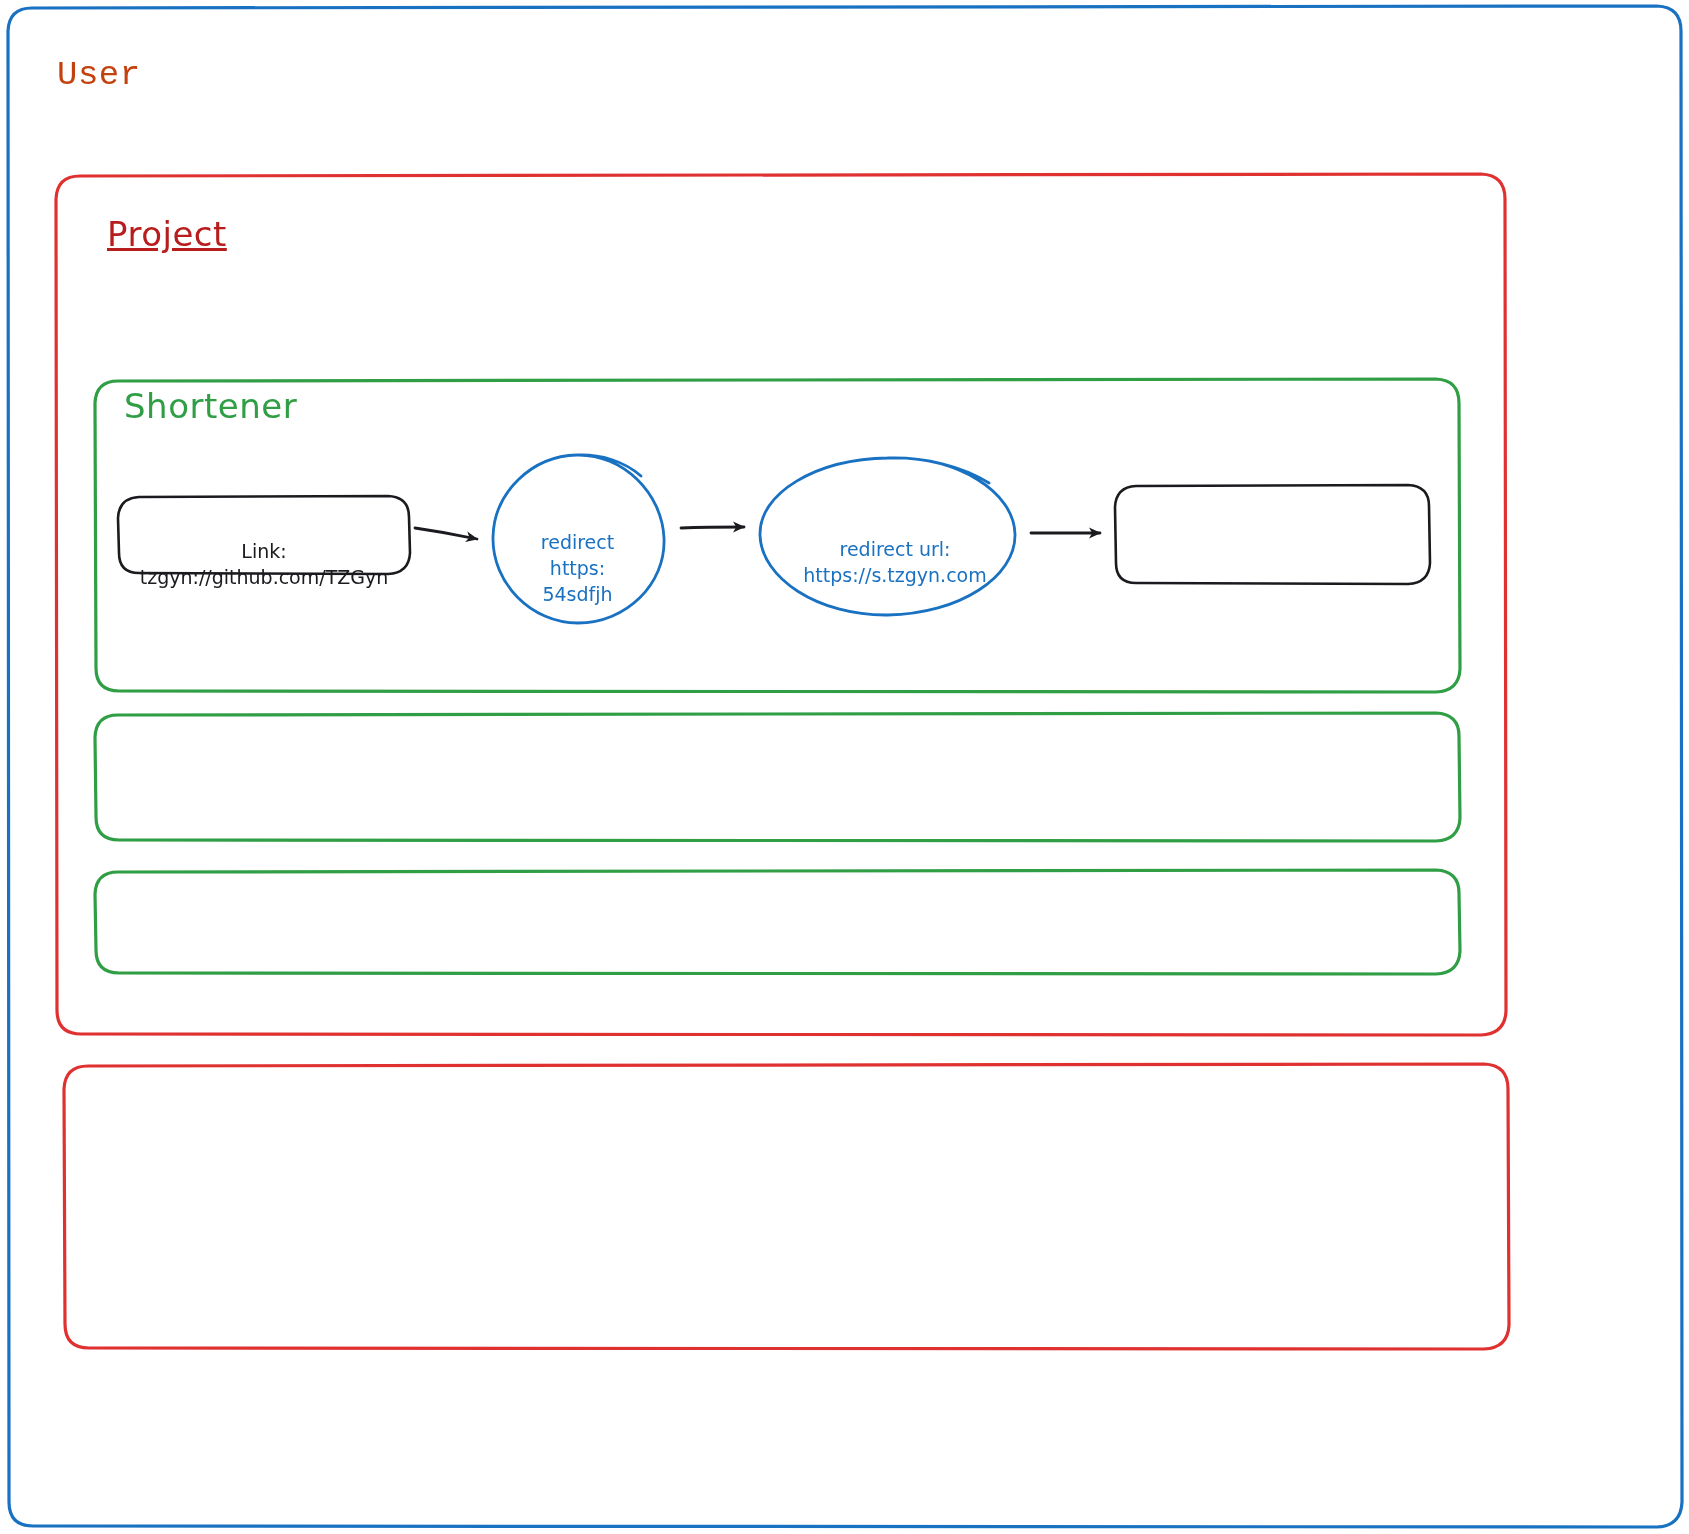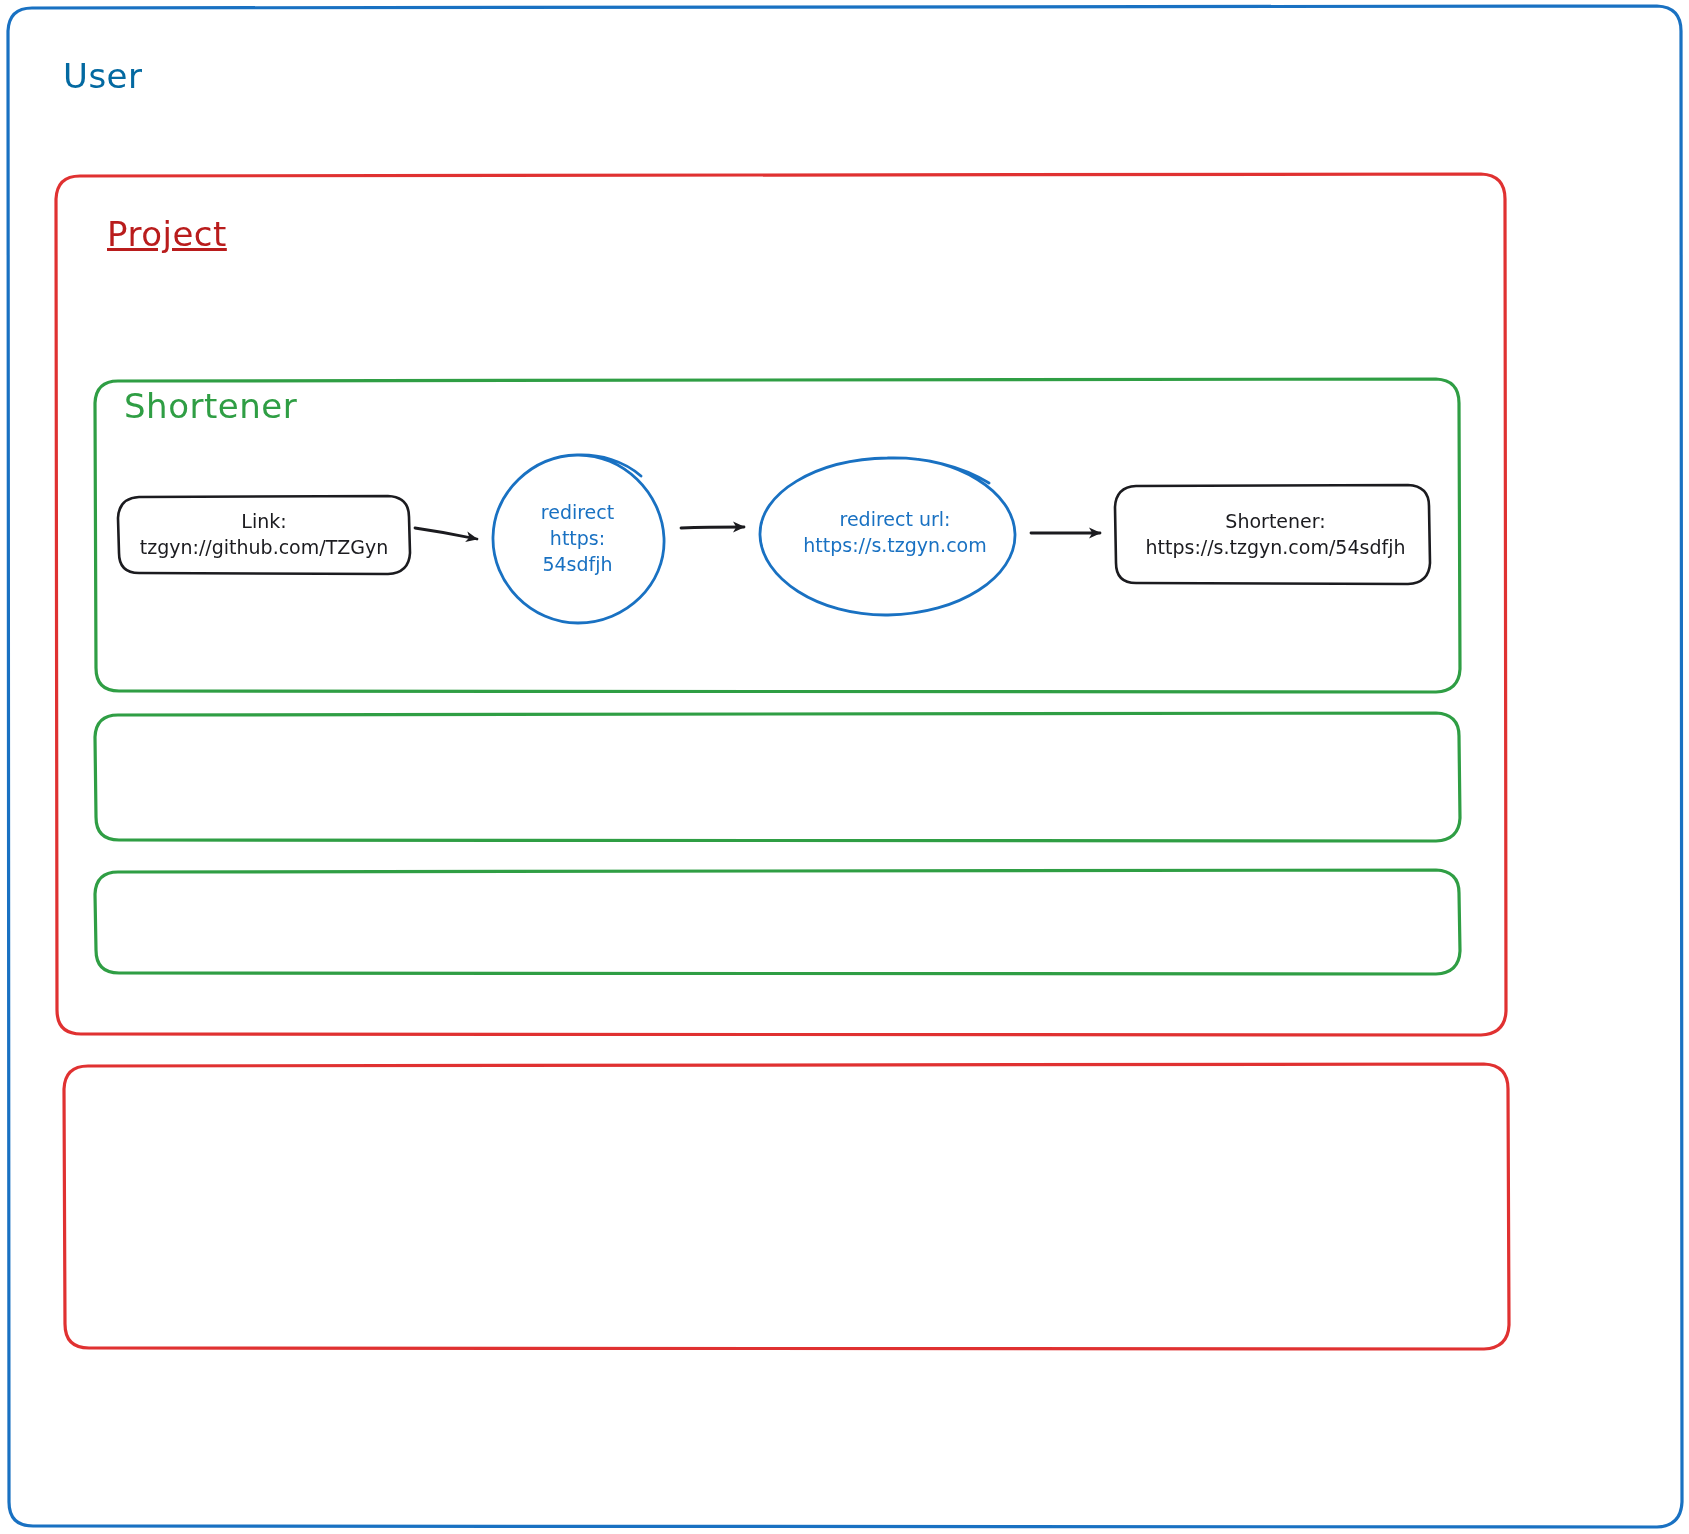--- a/index.html
+++ b/index.html
@@ -27,41 +27,43 @@
   .label {
     position: absolute;
     font-family: "DejaVu Sans", sans-serif;
     white-space: nowrap;
     letter-spacing: 0.5px;
   }
   .group-label {
     font-size: 34px;
   }
   #user-label {
-    left: 63px;
+    left: 57px;
     top: 56px;
-    color: #0369a1;
+    color: #c2410c;
+    font-family: Liberation Mono, monospace;
   }
   #project-label {
     left: 107px;
     top: 214px;
     color: #b91c1c;
     text-decoration: underline;
   }
   #shortener-label {
     left: 124px;
     top: 386px;
     color: #2f9e44;
   }
   .node-text {
     position: absolute;
     text-align: center;
     font-size: 19px;
     line-height: 1.38;
     white-space: nowrap;
+    margin-top: 30px;
   }
   .node-text.dark { color: #1b1b1f; }
   .node-text.blue { color: #1971c2; }
 
   #node-link-text {
     left: 120px;
     top: 508px;
     width: 288px;
   }
   #node-generate-text {
@@ -172,18 +174,14 @@
     <div>redirect</div>
     <div>https:</div>
     <div>54sdfjh</div>
   </div>
 
   <div class="node-text blue" id="node-redirect-text">
     <div>redirect url:</div>
     <div>https://s.tzgyn.com</div>
   </div>
 
-  <div class="node-text dark" id="node-shortener-text">
-    <div>Shortener:</div>
-    <div>https://s.tzgyn.com/54sdfjh</div>
-  </div>
 
 </div>
 
 </body></html>

